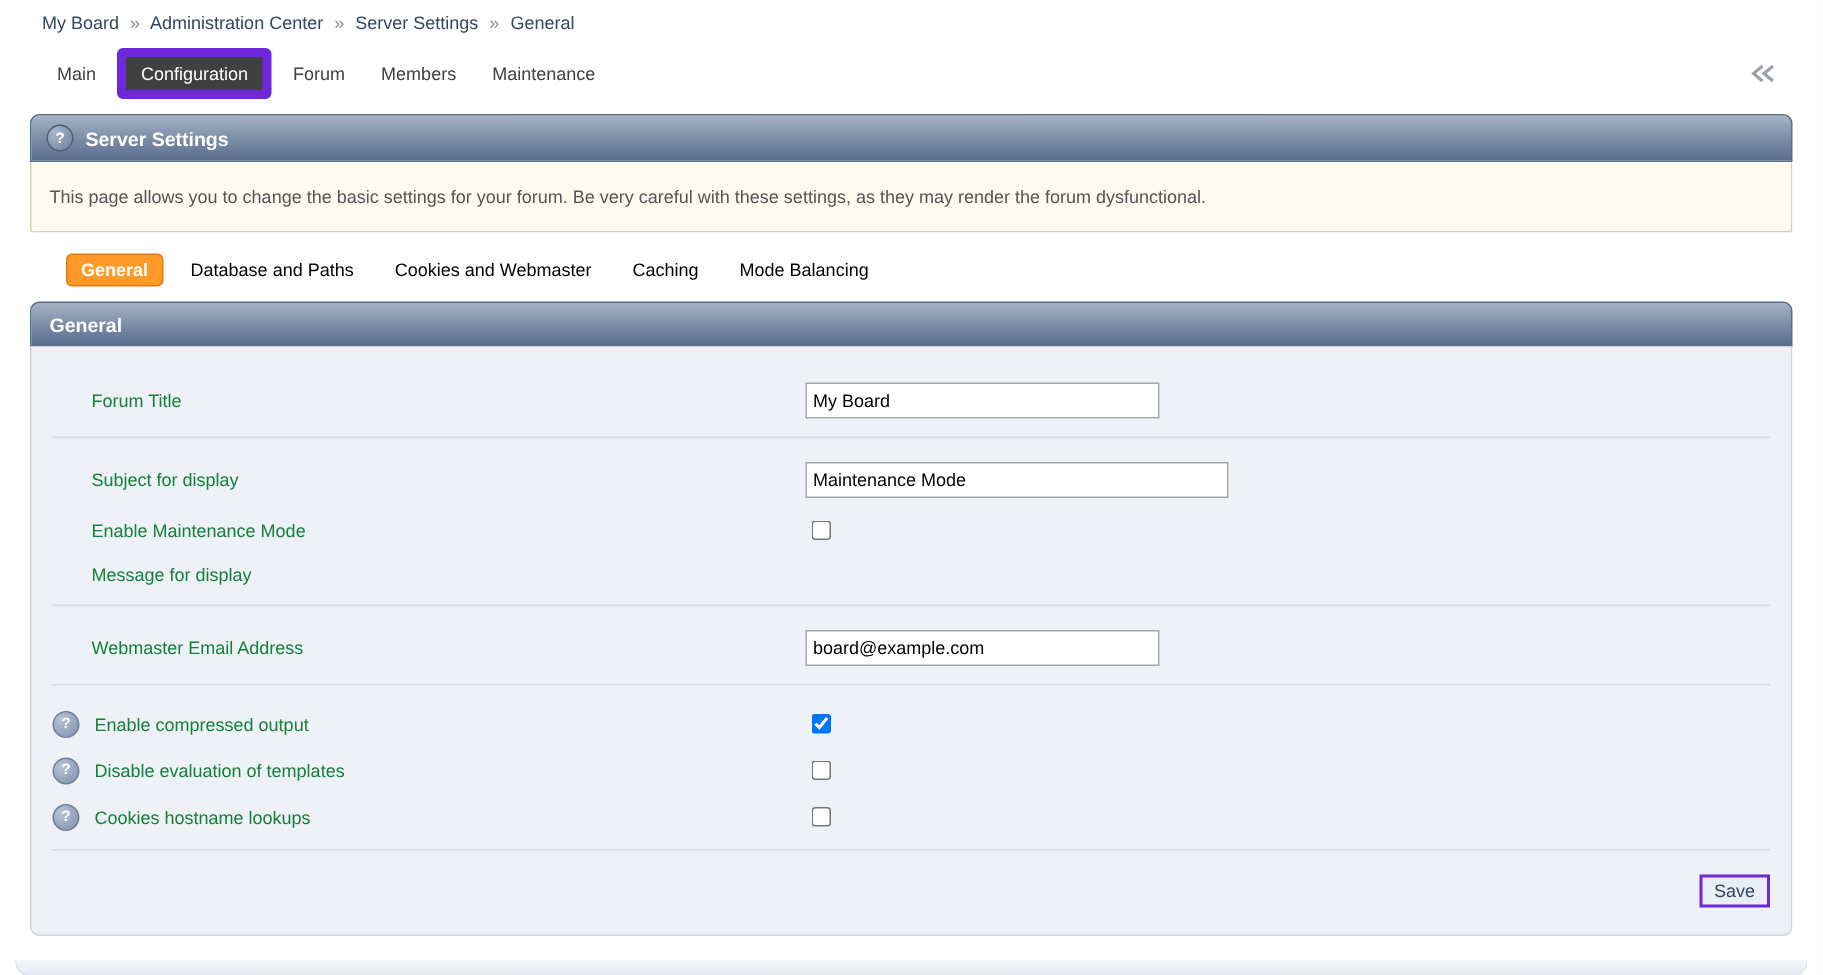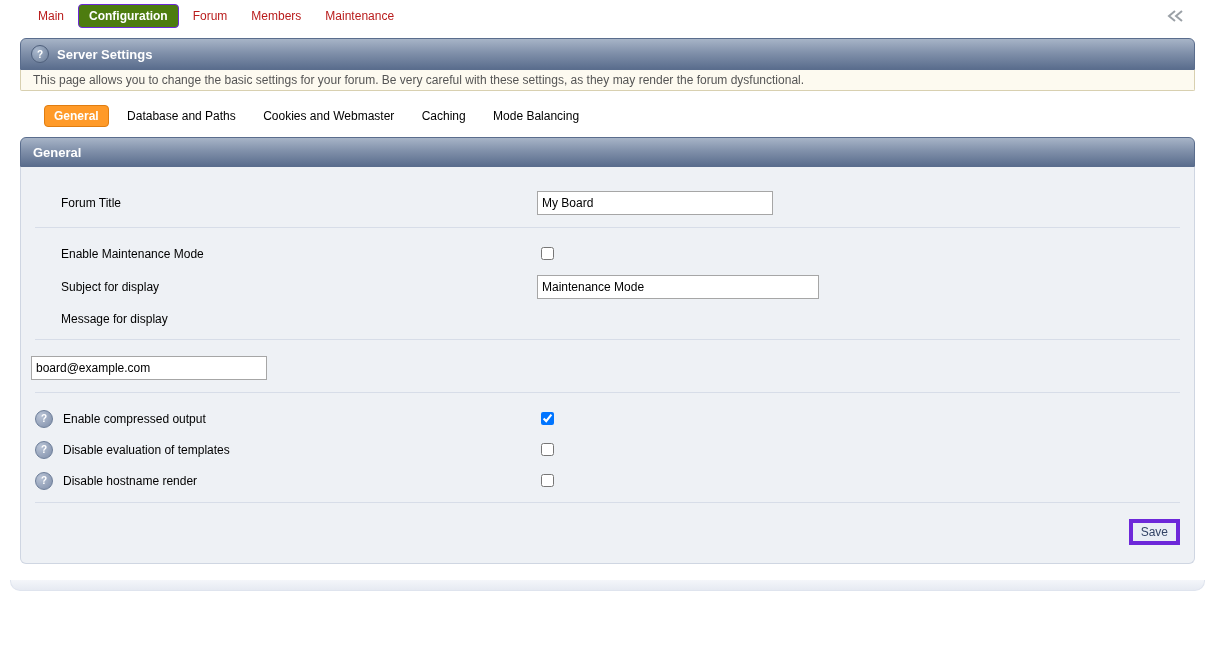--- a/index.html
+++ b/index.html
@@ -25,29 +25,29 @@
   
   .toptabs {
     padding: 4px 8px 10px 28px;
     display: flex;
     align-items: center;
   }
   .toptabs .tab {
     padding: 4px 10px;
     margin-right: 4px;
     border-radius: 4px;
-    color: #b91c1c;
+    color: #404040;
     font-size: 12px;
     cursor: pointer;
   }
   .toptabs .tab.active {
-    background: #4d7c0f;
+    background: #404040;
     color: #fff;
-    font-weight: bold;
-    border: 1px solid #6d28d9;
+    font-weight: normal;
+    border: 6px solid #6d28d9;
   }
   .toptabs .spacer { flex: 1; }
   .collapse-icon {
     width: 18px; height: 14px; display: inline-flex; align-items: center;
     color: #9aa0a6; cursor: pointer; margin-right: 22px;
   }
 
   
   .titlebar {
     margin: 0 20px;
@@ -68,21 +68,21 @@
     border: 1px solid #4f607c;
     display: inline-flex; align-items: center; justify-content: center;
     font-size: 10px; color: #fff; margin-right: 8px;
   }
 
   
   .infobox {
     margin: 0 20px;
     border: 1px solid #d8d0b0;
     background: #fdfaf0;
-    padding: 3px 12px;
+    padding: 16px 12px;
     color: #555;
     border-radius: 0 0 2px 2px;
     border-top: none;
   }
 
   
   .subtabs {
     margin: 14px 20px 10px 20px;
     padding-left: 24px;
   }
@@ -140,21 +140,21 @@
     width: 16px; height: 16px; border-radius: 50%;
     background: radial-gradient(circle at 30% 30%, #b9c4d6, #7e8da8);
     border: 1px solid #6d7e99;
     display: inline-flex; align-items: center; justify-content: center;
     font-size: 10px; color: #fff; font-weight: bold;
     margin: 0 10px 0 4px;
   }
   .lcol .helpspace {
     width: 16px; height: 16px; margin: 0 10px 0 4px; display: inline-block;
   }
-  .lcol label { color: #000000; }
+  .lcol label { color: #15803d; }
   .rcol { flex: 1; }
   input[type="text"] {
     font-family: Verdana, Geneva, sans-serif;
     font-size: 12px;
     padding: 2px 4px;
     border: 1px solid #a6a6a6;
     background: #fff;
     height: 18px;
   }
   .w230 { width: 226px; }
@@ -163,21 +163,21 @@
     border: none;
     border-top: 1px solid #d7dde8;
     margin: 6px 14px 10px 14px;
   }
   .btnrow {
     display: flex;
     justify-content: flex-end;
     padding: 6px 14px 4px 14px;
   }
   .savebtn {
-    border: 4px solid #6d28d9;
+    border: 2px solid #6d28d9;
     background: #e9eef5;
     color: #334466;
     padding: 2px 8px;
     font-family: Verdana, Geneva, sans-serif;
     font-size: 12px;
     cursor: pointer;
   }
   .footer-edge {
     margin: 16px 10px 0 10px;
     height: 10px;
@@ -185,20 +185,29 @@
     background: linear-gradient(to bottom, #f4f6fa, #e6eaf2);
     border: 1px solid #dfe4ee;
     border-top: none;
   }
 </style>
 </head>
 <body>
 
 <div class="wrap">
 
+  <div class="breadcrumb">
+    <a>My Board</a>
+    <span class="sep">»</span>
+    <a>Administration Center</a>
+    <span class="sep">»</span>
+    <a>Server Settings</a>
+    <span class="sep">»</span>
+    <a>General</a>
+  </div>
 
   <div class="toptabs">
     <span class="tab">Main</span>
     <span class="tab active">Configuration</span>
     <span class="tab">Forum</span>
     <span class="tab">Members</span>
     <span class="tab">Maintenance</span>
     <span class="spacer"></span>
     <span class="collapse-icon">
       <svg width="18" height="12" viewBox="0 0 18 12">
@@ -235,47 +244,51 @@
       <div class="rcol">
         <input type="text" class="w230" value="My Board" style="">
       </div>
     </div>
 
     <hr class="sep">
 
     <div class="row">
       <div class="lcol">
         <span class="helpspace"></span>
+        <label>Subject for display</label>
+      </div>
+      <div class="rcol">
+        <input type="text" class="w275" value="Maintenance Mode" style="">
+      </div>
+    </div>
+
+    <div class="row">
+      <div class="lcol">
+        <span class="helpspace"></span>
         <label>Enable Maintenance Mode</label>
       </div>
       <div class="rcol">
         <input type="checkbox" style="">
       </div>
     </div>
 
     <div class="row">
       <div class="lcol">
         <span class="helpspace"></span>
-        <label>Subject for display</label>
-      </div>
-      <div class="rcol">
-        <input type="text" class="w275" value="Maintenance Mode" style="">
-      </div>
-    </div>
-
-    <div class="row">
-      <div class="lcol">
-        <span class="helpspace"></span>
         <label>Message for display</label>
       </div>
     </div>
 
     <hr class="sep">
 
     <div class="row">
+      <div class="lcol">
+        <span class="helpspace"></span>
+        <label>Webmaster Email Address</label>
+      </div>
       <div class="rcol">
         <input type="text" class="w230" value="board@example.com" style="">
       </div>
     </div>
 
     <hr class="sep">
 
     <div class="row">
       <div class="lcol">
         <span class="help">?</span>
@@ -292,21 +305,21 @@
         <label>Disable evaluation of templates</label>
       </div>
       <div class="rcol">
         <input type="checkbox" style="">
       </div>
     </div>
 
     <div class="row">
       <div class="lcol">
         <span class="help">?</span>
-        <label>Disable hostname render</label>
+        <label>Cookies hostname lookups</label>
       </div>
       <div class="rcol">
         <input type="checkbox" style="">
       </div>
     </div>
 
     <hr class="sep">
 
     <div class="btnrow">
       <button class="savebtn">Save</button>

